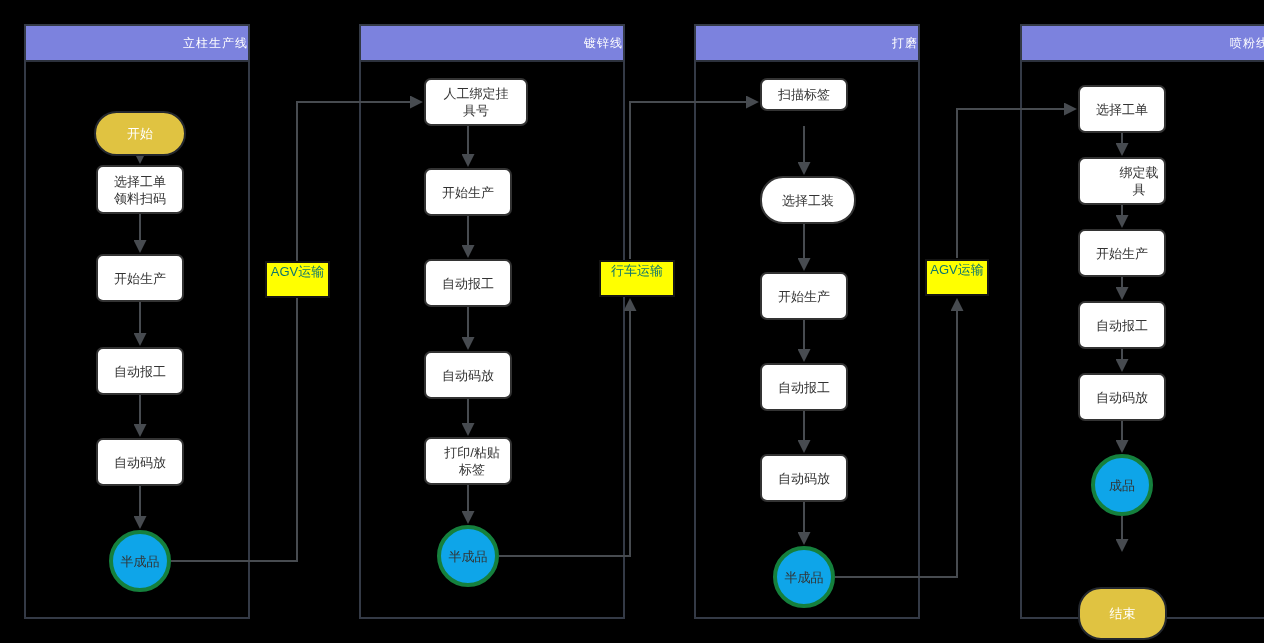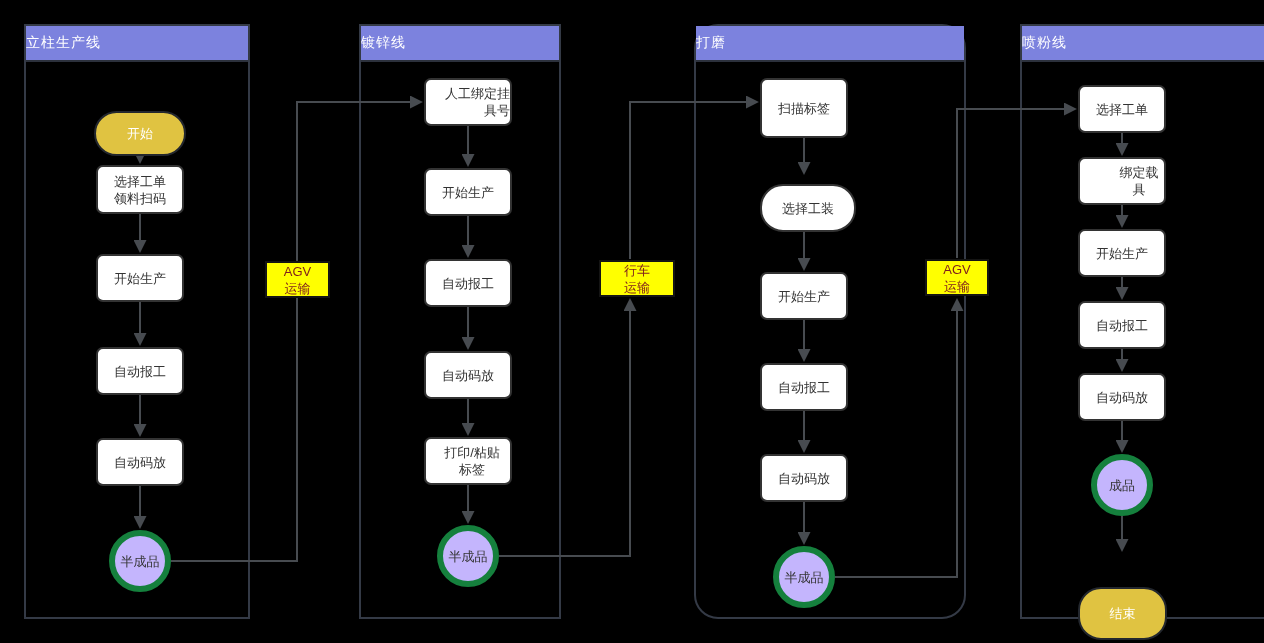--- a/index.html
+++ b/index.html
@@ -1,47 +1,47 @@
 <!DOCTYPE html>
 <html><head>
 <meta charset="utf-8">
 <style>
   html,body{margin:0;padding:0;background:#000;}
   body{width:1264px;height:643px;position:relative;overflow:hidden;
        font-family:"Liberation Sans","DejaVu Sans",sans-serif;}
   .lane{position:absolute;box-sizing:border-box;border:2px solid #343a46;background:#000;}
   .lane-header{height:34px;background:#7c82de;border-bottom:2px solid #2c313c;
-       display:flex;align-items:center;justify-content:flex-start;
-       color:#fff;font-size:14px;letter-spacing:1px;}
+       display:flex;align-items:center;justify-content:flex-end;
+       color:#fff;font-size:12px;letter-spacing:1px;}
   .edges{position:absolute;left:0;top:0;pointer-events:none;}
   .node{position:absolute;box-sizing:border-box;display:flex;flex-direction:column;
        align-items:center;justify-content:center;text-align:center;
        font-size:13px;color:#333;line-height:17px;}
   .process{background:#fff;border:2px solid #333;border-radius:7px;}
   .terminal{background:#e0c341;border:2px solid #23272e;border-radius:23px;color:#fff;margin-top:34px;}
-  .circle{background:#c4b5fd;border:6px solid #15803d;border-radius:50%;}
+  .circle{background:#0ea5e9;border:4px solid #15803d;border-radius:50%;}
   .transport{position:absolute;box-sizing:border-box;background:#ffff00;border:2px solid #141414;
-       display:flex;flex-direction:column;align-items:center;justify-content:center;
-       text-align:center;font-size:13px;color:#7f1d1d;line-height:17px;}
+       display:flex;flex-direction:row;align-items:flex-start;justify-content:center;
+       text-align:center;font-size:13px;color:#0f766e;line-height:17px;}
   .node span,.transport span,.lane-header span{display:block;}
 </style>
 </head>
 <body>
 
 <div class="lane" style="left:24px;top:24px;width:226px;height:595px;">
   <div class="lane-header">
     <span>立柱生产线</span>
   </div>
 </div>
-<div class="lane" style="left:359px;top:24px;width:202px;height:595px;">
+<div class="lane" style="left:359px;top:24px;width:266px;height:595px;">
   <div class="lane-header">
     <span>镀锌线</span>
   </div>
 </div>
-<div class="lane" style="left:694px;top:24px;width:272px;height:595px;border-radius:24px;">
+<div class="lane" style="left:694px;top:24px;width:226px;height:595px;">
   <div class="lane-header">
     <span>打磨</span>
   </div>
 </div>
 <div class="lane" style="left:1012px;top:24px;width:251px;height:595px;margin-left:8px;">
   <div class="lane-header">
     <span>喷粉线</span>
   </div>
 </div>
 
@@ -103,45 +103,45 @@
 <div class="node process" style="left:96px;top:347px;width:88px;height:48px;">
   <span>自动报工</span>
 </div>
 <div class="node process" style="left:96px;top:438px;width:88px;height:48px;">
   <span>自动码放</span>
 </div>
 <div class="node circle" style="left:109px;top:530px;width:62px;height:62px;">
   <span>半成品</span>
 </div>
 
-<div class="node process" style="left:424px;top:78px;width:88px;height:48px;align-items:flex-end;">
+<div class="node process" style="left:424px;top:78px;width:104px;height:48px;">
   <span>人工绑定挂</span>
   <span>具号</span>
 </div>
 <div class="node process" style="left:424px;top:168px;width:88px;height:48px;">
   <span>开始生产</span>
 </div>
 <div class="node process" style="left:424px;top:259px;width:88px;height:48px;">
   <span>自动报工</span>
 </div>
 <div class="node process" style="left:424px;top:351px;width:88px;height:48px;">
   <span>自动码放</span>
 </div>
 <div class="node process" style="left:424px;top:437px;width:88px;height:48px;padding-left:8px;">
   <span>打印/粘贴</span>
   <span>标签</span>
 </div>
 <div class="node circle" style="left:437px;top:525px;width:62px;height:62px;">
   <span>半成品</span>
 </div>
 
-<div class="node process" style="left:760px;top:78px;width:88px;height:60px;">
+<div class="node process" style="left:760px;top:78px;width:88px;height:33px;">
   <span>扫描标签</span>
 </div>
-<div class="node process" style="left:760px;top:184px;width:96px;height:48px;border-radius:23px;">
+<div class="node process" style="left:760px;top:176px;width:96px;height:48px;border-radius:23px;">
   <span>选择工装</span>
 </div>
 <div class="node process" style="left:760px;top:272px;width:88px;height:48px;">
   <span>开始生产</span>
 </div>
 <div class="node process" style="left:760px;top:363px;width:88px;height:48px;">
   <span>自动报工</span>
 </div>
 <div class="node process" style="left:760px;top:454px;width:88px;height:48px;">
   <span>自动码放</span>

